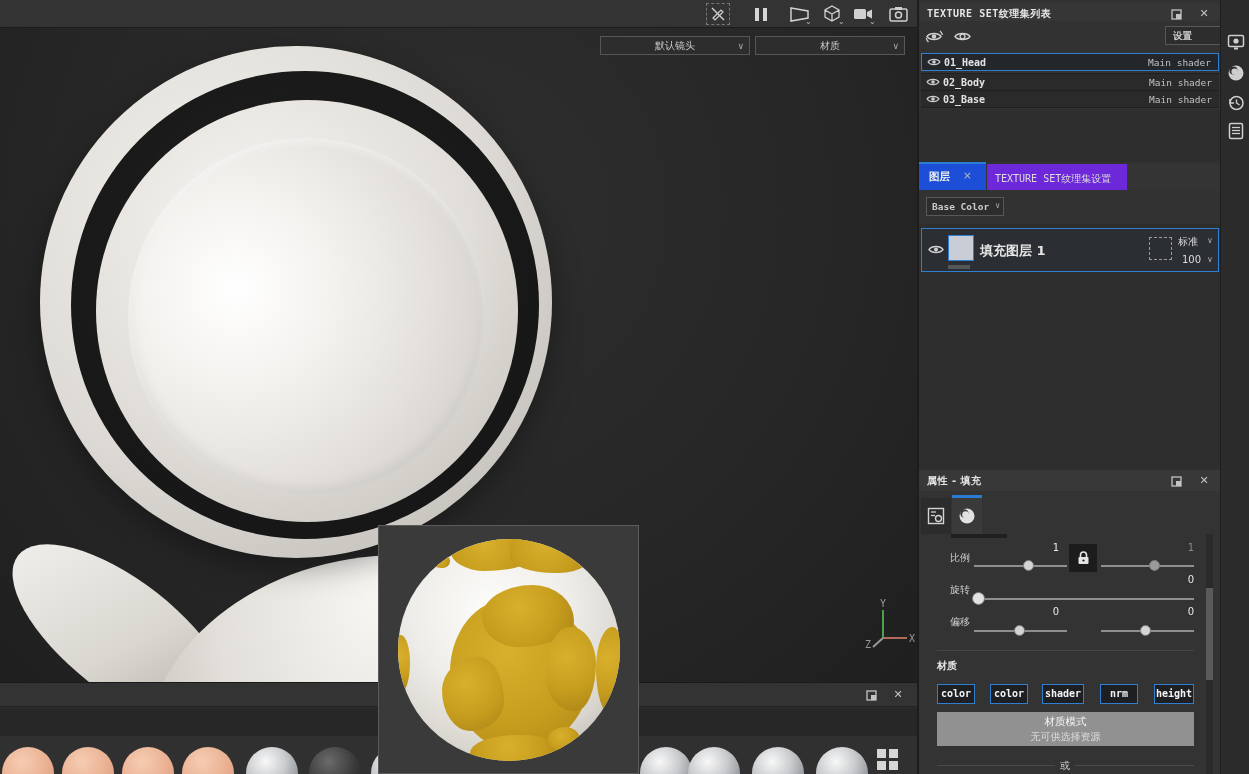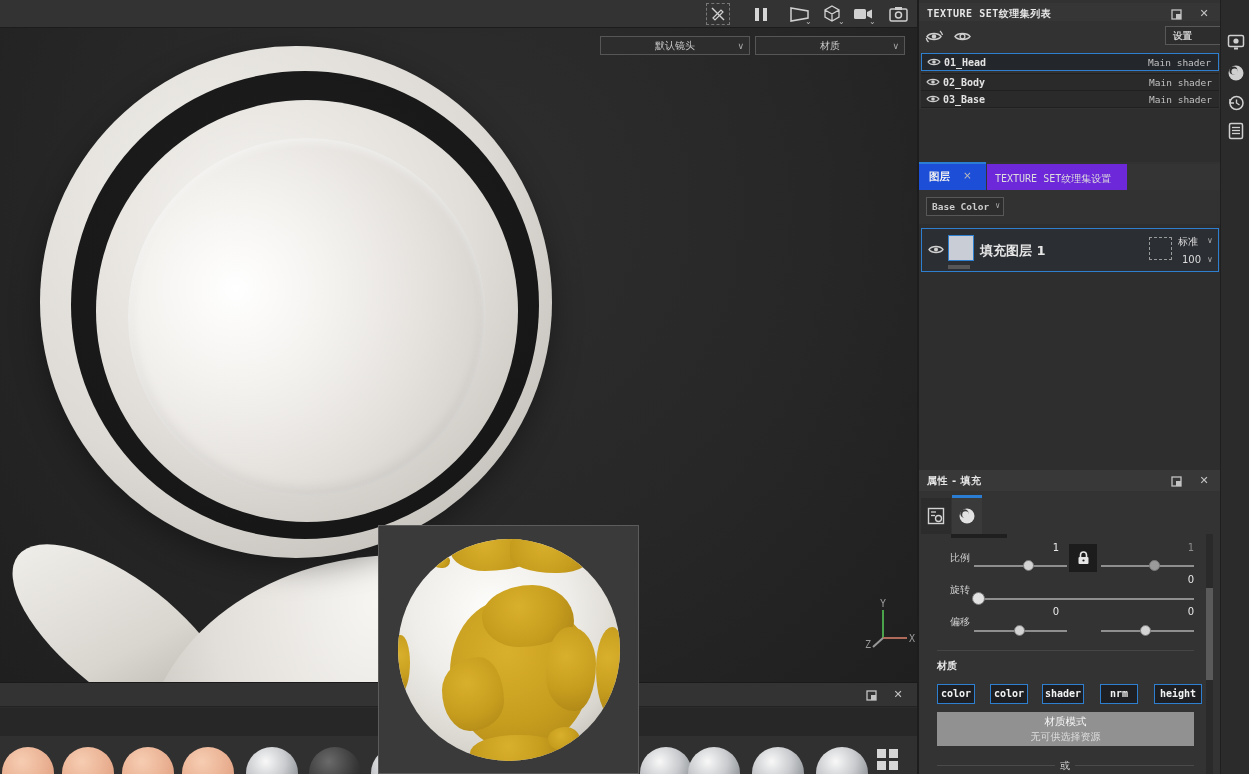--- a/index.html
+++ b/index.html
@@ -419,21 +419,21 @@
       <div class="slider-track" style="left:182px;top:96px;width:93px;"></div>
       <div class="slider-handle" style="left:221px;top:91px;"></div>
 
       <div class="abs" style="left:18px;top:116px;width:257px;height:1px;background:#454545;"></div>
       <span class="prop-label" style="left:18px;top:125px;font-weight:bold;color:#e8e8e8;">材质</span>
 
       <div class="chan-btn mono" style="left:18px;top:150px;width:38px;">color</div>
       <div class="chan-btn mono" style="left:71px;top:150px;width:38px;">color</div>
       <div class="chan-btn mono" style="left:123px;top:150px;width:42px;">shader</div>
       <div class="chan-btn mono" style="left:181px;top:150px;width:38px;">nrm</div>
-      <div class="chan-btn mono" style="left:235px;top:150px;width:48px;">height</div>
+      <div class="chan-btn mono" style="left:235px;top:150px;width:40px;">height</div>
 
       <div class="abs mode-bar" style="top:178px;">
         <div style="font-size:10.5px;font-weight:normal;color:#f5f5f5;margin-top:3px;">材质模式</div>
         <div style="font-size:10px;color:#dedede;margin-top:1px;">无可供选择资源</div>
       </div>
 
       <div class="abs" style="left:18px;top:231px;width:257px;height:1px;background:#4a4a4a;"></div>
       <span class="abs" style="left:136px;top:225px;background:#333;padding:0 5px;font-size:10px;color:#cfcfcf;">或</span>
 
       <div class="abs" style="left:287px;top:0;width:7px;height:240px;background:#2a2a2a;">

